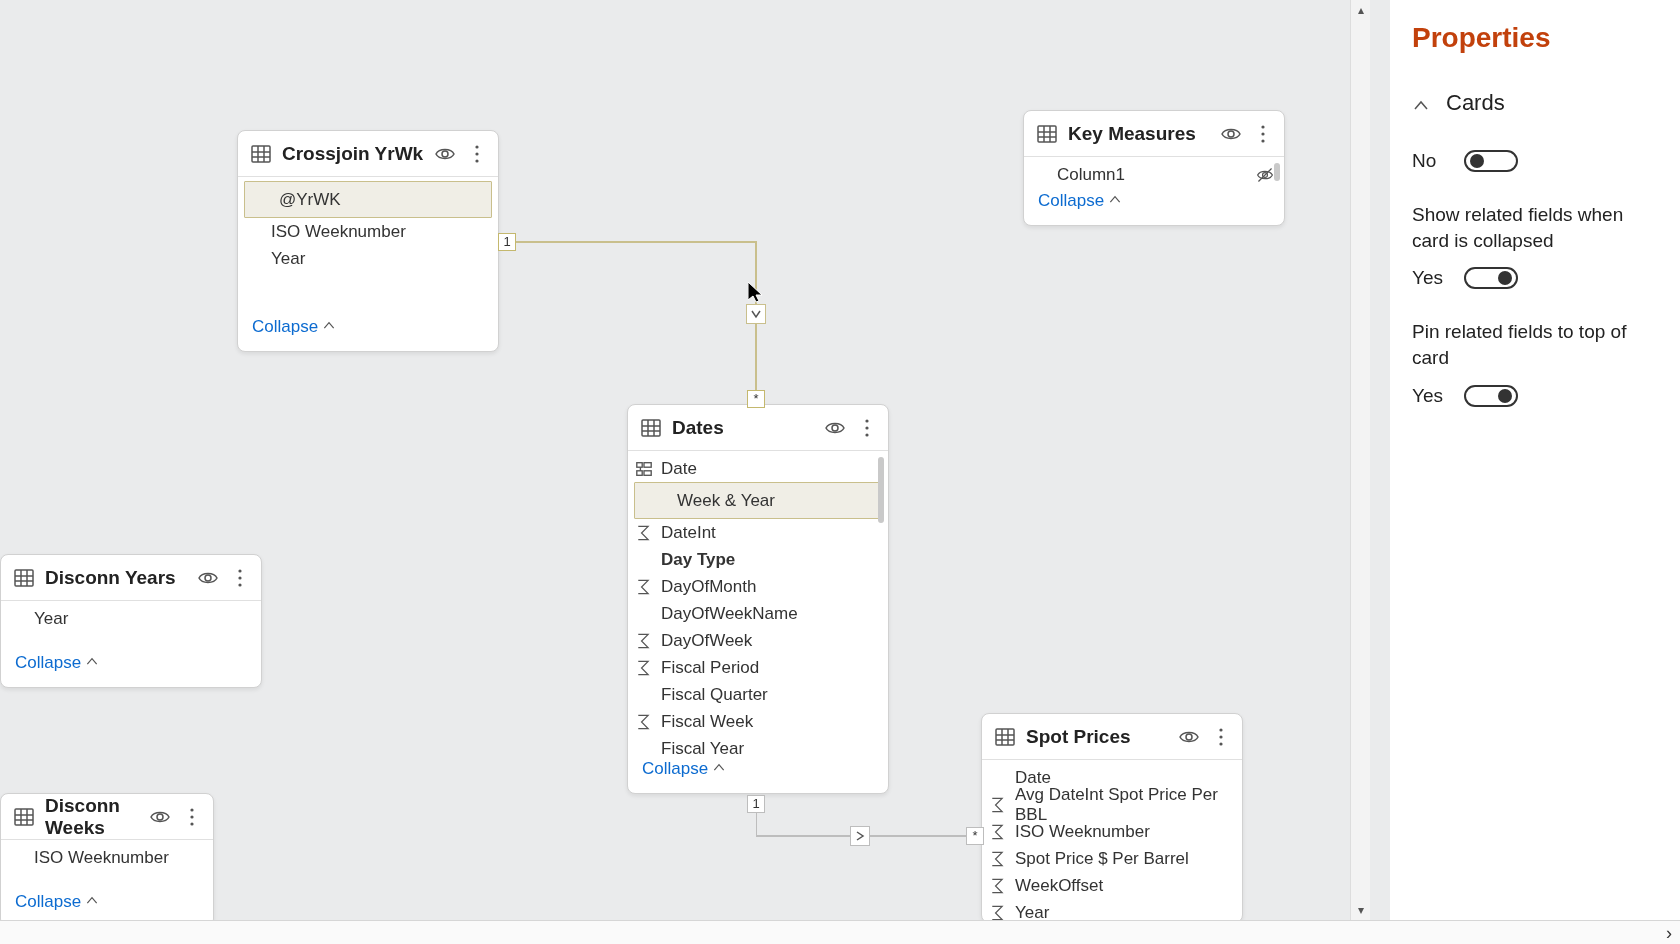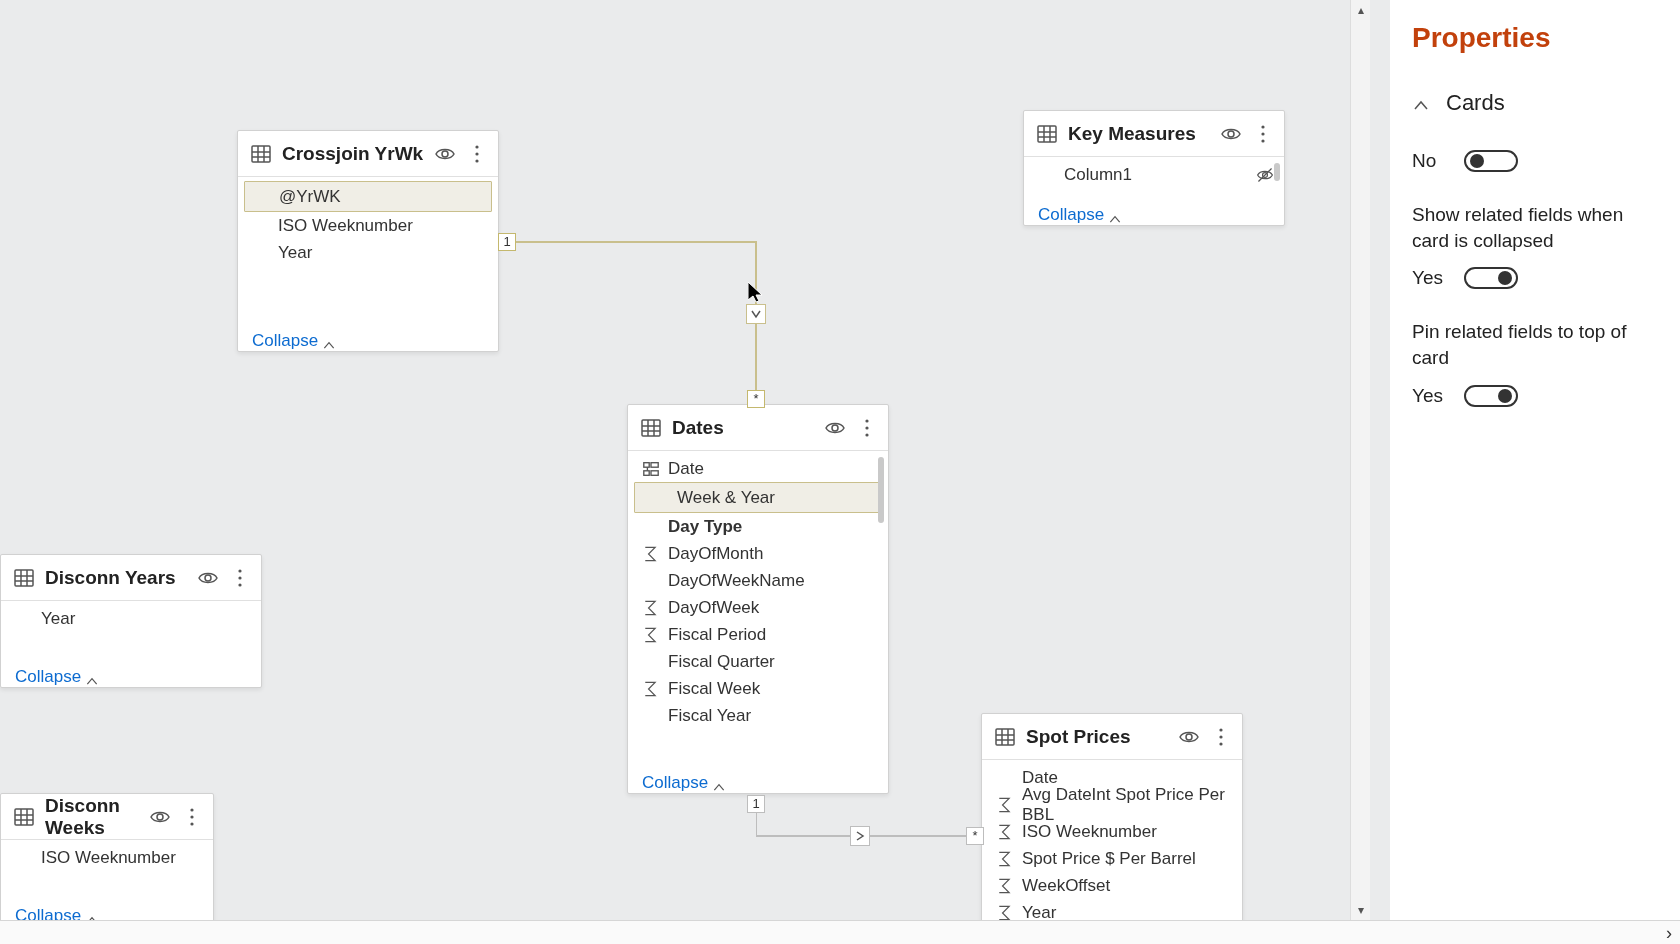--- a/index.html
+++ b/index.html
@@ -91,21 +91,21 @@
     top: 2px;
   }
   .toggle.off .knob { left: 4px; }
   .toggle.on .knob { right: 4px; }
 
   
   .table-card {
     position: absolute;
     background: #ffffff;
     border: 1px solid #d1d1d1;
-    border-radius: 2px;
+    border-radius: 8px;
     box-shadow: 0 2px 4px rgba(0,0,0,0.08);
     display: flex;
     flex-direction: column;
   }
   .card-header {
     display: flex;
     align-items: center;
     height: 46px;
     padding: 0 10px 0 12px;
     border-bottom: 1px solid #e0e0e0;
@@ -138,44 +138,44 @@
     right: 4px; top: 6px;
     width: 6px;
     height: 60px;
     background: #c9c9c9;
     border-radius: 3px;
   }
   .field-row {
     display: flex;
     align-items: center;
     height: 27px;
-    padding: 0 10px 0 14px;
+    padding: 0 10px 0 7px;
     font-size: 17px;
     color: #333;
     gap: 8px;
   }
   .field-row .ficon {
     width: 18px; height: 18px; flex: none;
     display: flex; align-items: center; justify-content: center;
   }
   .field-row .ficon svg { width: 100%; height: 100%; }
   .field-row .ficon.blank { width: 18px; }
   .field-row.selected {
     background: #f0eee6;
     border: 1px solid #c9bf8c;
     margin: 0 6px;
     padding: 0 4px 0 8px;
-    height: 31px;
+    height: 37px;
     border-radius: 1px;
     justify-content: center;
   }
   .field-row.indent { padding-left: 16px; }
   .collapse-row {
     display: flex;
-    align-items: flex-end;
+    align-items: flex-start;
     height: 34px;
     padding: 0 14px;
     color: #0c6bd0;
     font-size: 17px;
     gap: 4px;
     cursor: pointer;
   }
   .collapse-row .chev { width: 14px; height: 14px; }
 
   
@@ -385,20 +385,28 @@
               <use href="#icon-hier"></use>
             </svg>
           </span>
           <span style="flex: 1 1 0%;">Date</span>
         </div>
         <div class="field-row selected indent">
           <span class="ficon blank"></span>
           <span style="flex: 1 1 0%;">Week &amp; Year</span>
         </div>
         <div class="field-row">
+          <span class="ficon">
+            <svg viewBox="0 0 22 22">
+              <use href="#icon-sigma"></use>
+            </svg>
+          </span>
+          <span style="flex: 1 1 0%;">DateInt</span>
+        </div>
+        <div class="field-row">
           <span class="ficon blank"></span>
           <span style="flex: 1 1 0%; font-weight: bold;">Day Type</span>
         </div>
         <div class="field-row">
           <span class="ficon">
             <svg viewBox="0 0 22 22">
               <use href="#icon-sigma"></use>
             </svg>
           </span>
           <span style="flex: 1 1 0%;">DayOfMonth</span>

